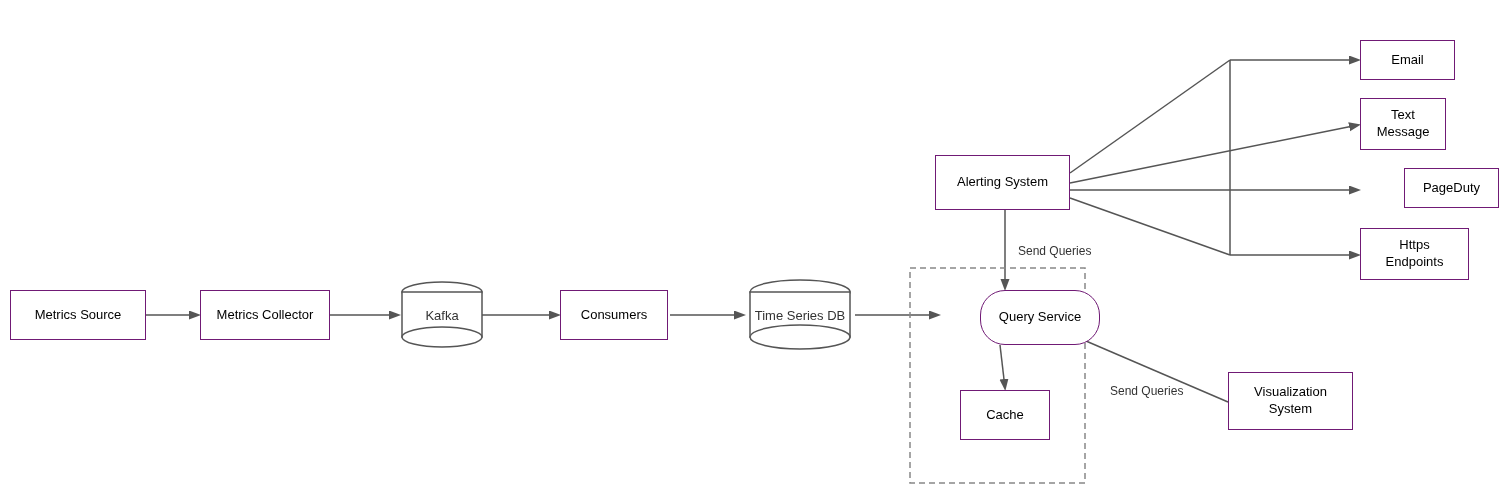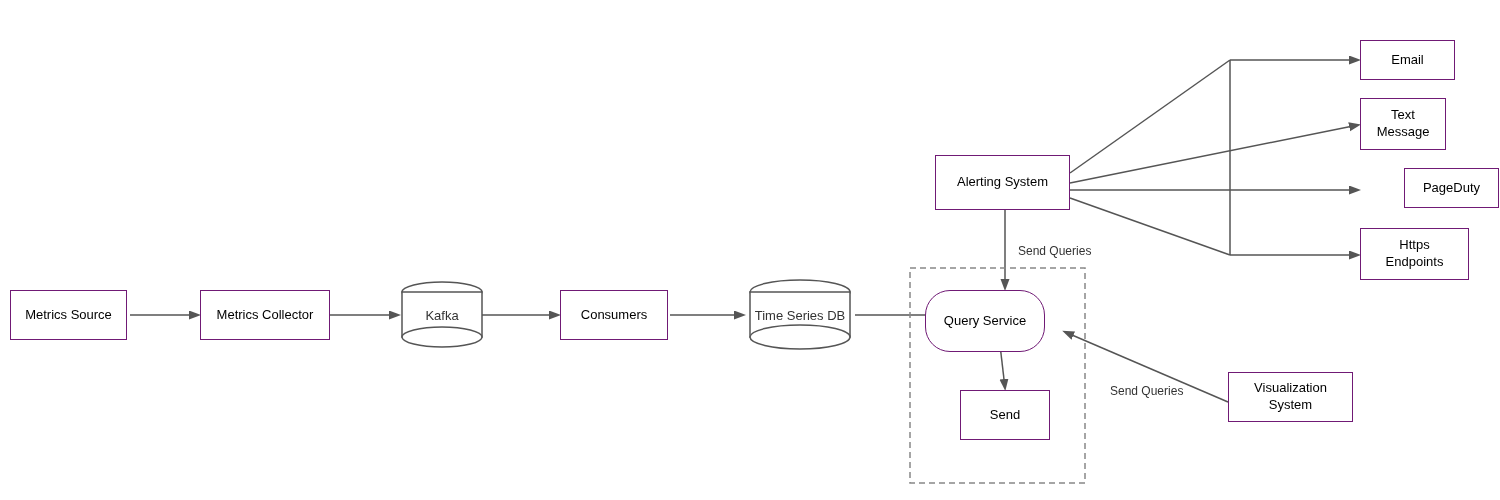--- a/index.html
+++ b/index.html
@@ -85,58 +85,58 @@
 
   <rect x="750" y="292" width="100" height="45" fill="#fff" stroke="#555" stroke-width="1.5"></rect>
 
   <ellipse cx="800" cy="337" rx="50" ry="12" fill="#fff" stroke="#555" stroke-width="1.5"></ellipse>
 
   <text x="442" y="320" text-anchor="middle" font-size="13" fill="#333">Kafka</text>
 
   <text x="800" y="320" text-anchor="middle" font-size="13" fill="#333">Time Series DB</text>
 </svg>
 
-<div class="node-box" style="left:10px;top:290px;width:117px;height:50px;">
+<div class="node-box" style="left:10px;top:290px;width:136px;height:50px;">
   <span>Metrics Source</span>
 </div>
 
 <div class="node-box" style="left:200px;top:290px;width:130px;height:50px;text-align:right;">
   <span>Metrics Collector</span>
 </div>
 
 <div class="node-box" style="left:560px;top:290px;width:108px;height:50px;">
   <span>Consumers</span>
 </div>
 
-<div class="node-box" style="left:925px;top:290px;width:120px;height:62px;border-radius:25px;">
+<div class="node-box" style="left:980px;top:290px;width:120px;height:55px;border-radius:25px;">
   <span>Query Service</span>
 </div>
 
 <div class="node-box" style="left:935px;top:155px;width:135px;height:55px;">
   <span>Alerting System</span>
 </div>
 
 <div class="node-box" style="left:960px;top:390px;width:90px;height:50px;">
-  <span>Send</span>
+  <span>Cache</span>
 </div>
 
 <div class="node-box" style="left:1360px;top:40px;width:95px;height:40px;">
   <span>Email</span>
 </div>
 
 <div class="node-box" style="left:1360px;top:98px;width:86px;height:52px;align-items:center;">
   <span style="white-space:pre-line">Text
 Message</span>
 </div>
 
 <div class="node-box" style="left:1360px;top:168px;width:95px;height:40px;margin-left:44px;">
   <span>PageDuty</span>
 </div>
 
 <div class="node-box" style="left:1360px;top:228px;width:109px;height:52px;">
   <span style="white-space:pre-line">Https
 Endpoints</span>
 </div>
 
-<div class="node-box" style="left:1228px;top:372px;width:125px;height:50px;">
+<div class="node-box" style="left:1228px;top:372px;width:125px;height:58px;">
   <span style="white-space:pre-line">Visualization
 System</span>
 </div>
 
 </body></html>

